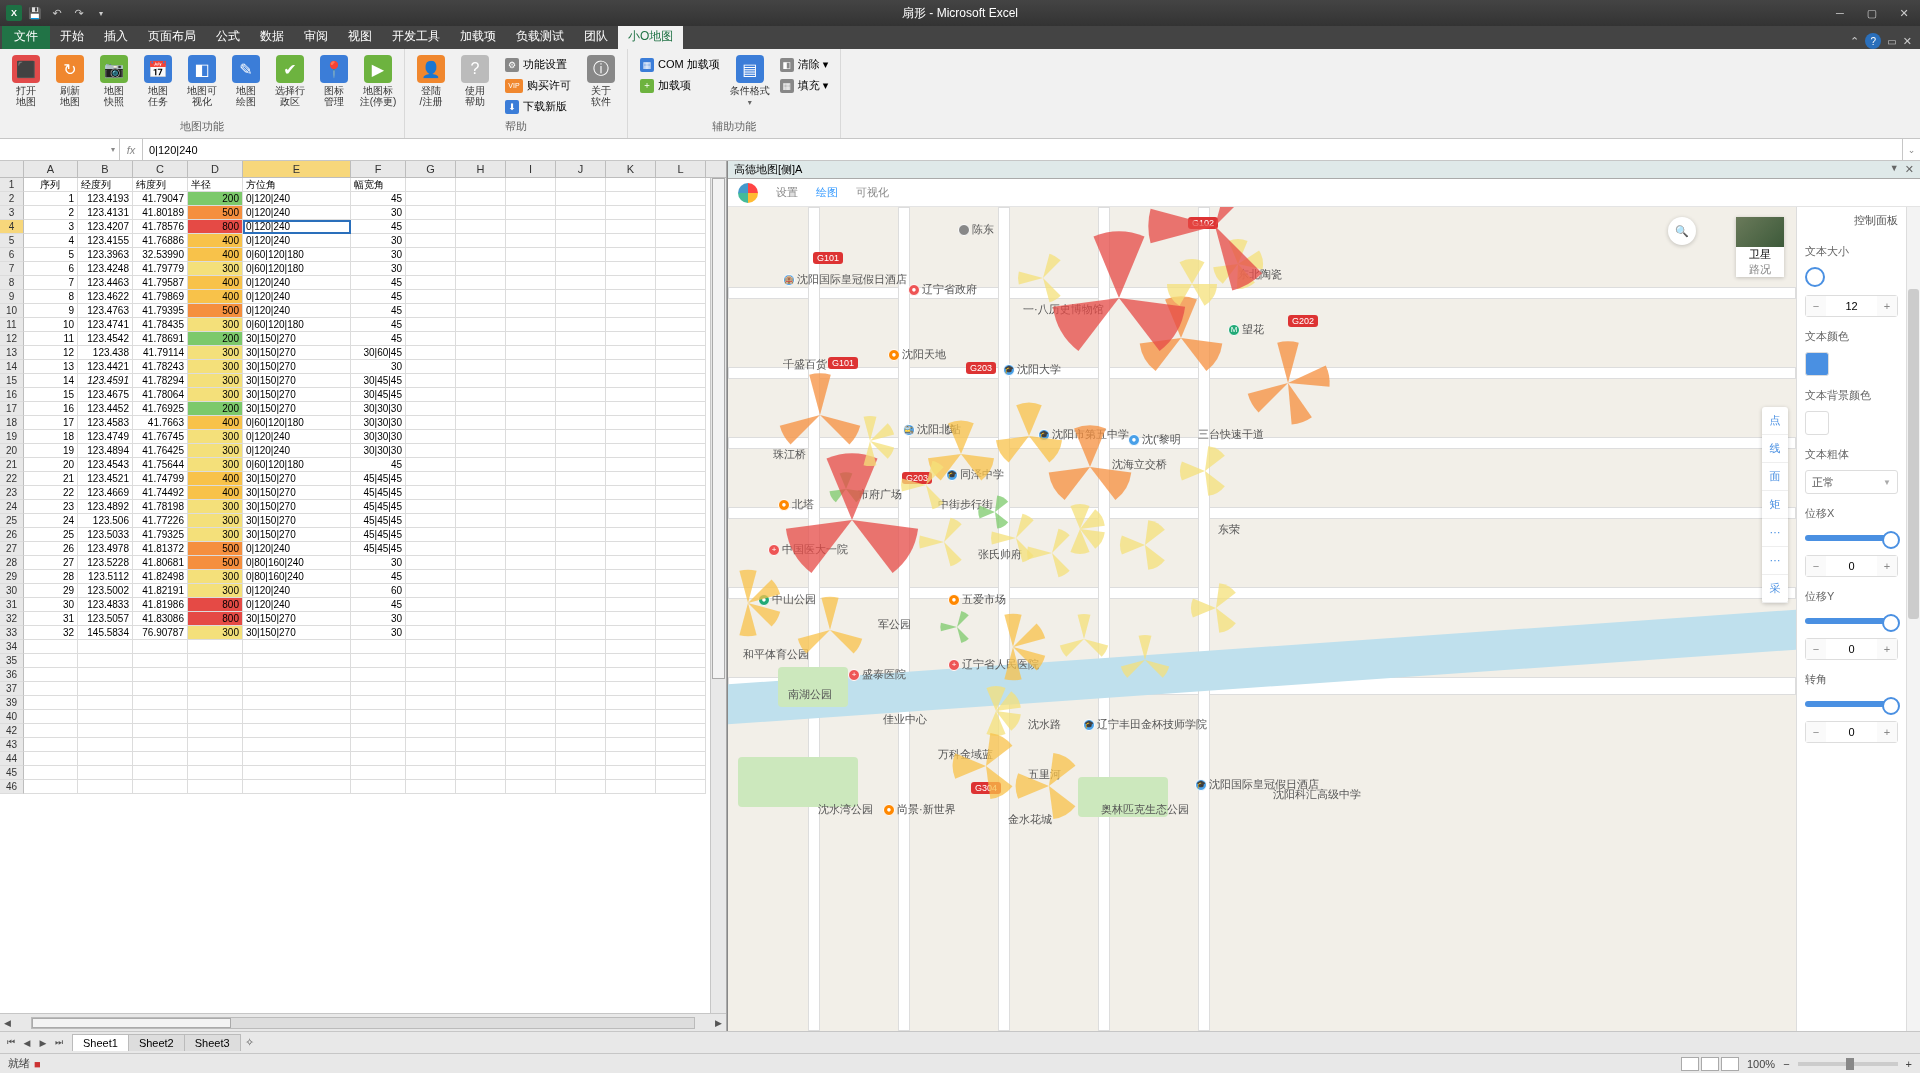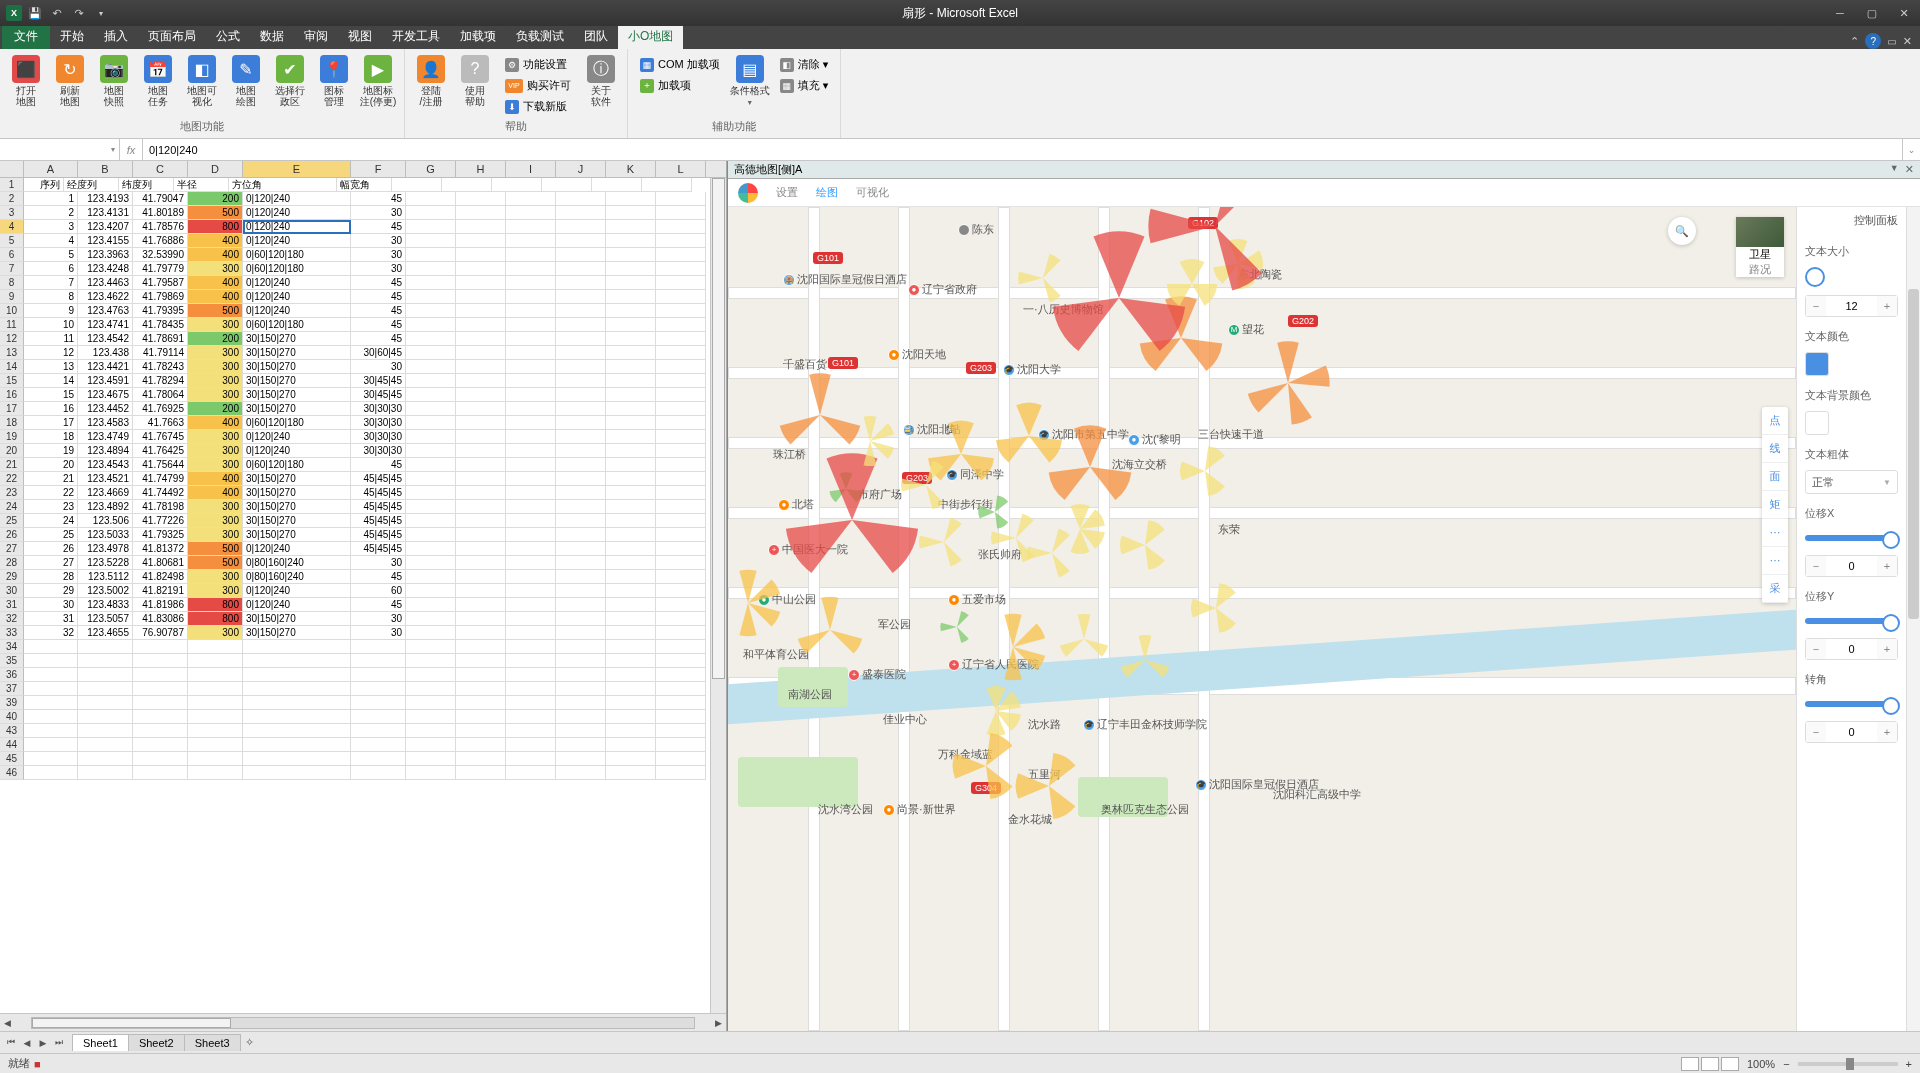--- a/index.html
+++ b/index.html
@@ -289,21 +289,21 @@
           <div class="colhdr" style="width: 50px;">G</div>
           <div class="colhdr" style="width: 50px;">H</div>
           <div class="colhdr" style="width: 50px;">I</div>
           <div class="colhdr" style="width: 50px;">J</div>
           <div class="colhdr" style="width: 50px;">K</div>
           <div class="colhdr" style="width: 50px;">L</div>
         </div>
       <div class="rows" id="rows">
           <div class="row">
             <div class="rowhdr">1</div>
-            <div class="cell" style="width: 40px; padding-left: 16px;">序列</div>
+            <div class="cell" style="width: 54px; padding-left: 16px;">序列</div>
             <div class="cell" style="width: 55px;">经度列</div>
             <div class="cell" style="width: 55px;">纬度列</div>
             <div class="cell" style="width: 55px;">半径</div>
             <div class="cell" style="width: 108px;">方位角</div>
             <div class="cell" style="width: 55px;">幅宽角</div>
             <div class="cell" style="width: 50px;"></div>
             <div class="cell" style="width: 50px;"></div>
             <div class="cell" style="width: 50px;"></div>
             <div class="cell" style="width: 50px;"></div>
             <div class="cell" style="width: 50px;"></div>
@@ -500,21 +500,21 @@
             <div class="cell" style="width: 50px;"></div>
             <div class="cell" style="width: 50px;"></div>
             <div class="cell" style="width: 50px;"></div>
             <div class="cell" style="width: 50px;"></div>
             <div class="cell" style="width: 50px;"></div>
             <div class="cell" style="width: 50px;"></div>
           </div>
           <div class="row">
             <div class="rowhdr">15</div>
             <div class="cell num" style="width: 54px;">14</div>
-            <div class="cell num" style="width: 55px;">123.4591</div>
+            <div class="cell num" style="width: 55px; font-style: italic;">123.4591</div>
             <div class="cell num" style="width: 55px;">41.78294</div>
             <div class="cell num" style="width: 55px; background: rgb(244, 224, 122);">300</div>
             <div class="cell" style="width: 108px; justify-content: flex-start;">30|150|270</div>
             <div class="cell" style="width: 55px; justify-content: flex-end;">30|45|45</div>
             <div class="cell" style="width: 50px;"></div>
             <div class="cell" style="width: 50px;"></div>
             <div class="cell" style="width: 50px;"></div>
             <div class="cell" style="width: 50px;"></div>
             <div class="cell" style="width: 50px;"></div>
             <div class="cell" style="width: 50px;"></div>
@@ -770,21 +770,21 @@
             <div class="cell" style="width: 50px;"></div>
             <div class="cell" style="width: 50px;"></div>
             <div class="cell" style="width: 50px;"></div>
             <div class="cell" style="width: 50px;"></div>
             <div class="cell" style="width: 50px;"></div>
             <div class="cell" style="width: 50px;"></div>
           </div>
           <div class="row">
             <div class="rowhdr">33</div>
             <div class="cell num" style="width: 54px;">32</div>
-            <div class="cell num" style="width: 55px;">123.4655</div>
+            <div class="cell num" style="width: 55px;">145.5834</div>
             <div class="cell num" style="width: 55px;">76.90787</div>
             <div class="cell num" style="width: 55px; background: rgb(244, 224, 122);">300</div>
             <div class="cell" style="width: 108px; justify-content: flex-start;">30|150|270</div>
             <div class="cell num" style="width: 55px;">30</div>
             <div class="cell" style="width: 50px;"></div>
             <div class="cell" style="width: 50px;"></div>
             <div class="cell" style="width: 50px;"></div>
             <div class="cell" style="width: 50px;"></div>
             <div class="cell" style="width: 50px;"></div>
             <div class="cell" style="width: 50px;"></div>
@@ -859,20 +859,35 @@
             <div class="cell" style="width: 55px;"></div>
             <div class="cell" style="width: 50px;"></div>
             <div class="cell" style="width: 50px;"></div>
             <div class="cell" style="width: 50px;"></div>
             <div class="cell" style="width: 50px;"></div>
             <div class="cell" style="width: 50px;"></div>
             <div class="cell" style="width: 50px;"></div>
           </div>
           <div class="row">
             <div class="rowhdr">40</div>
+            <div class="cell" style="width: 54px;"></div>
+            <div class="cell" style="width: 55px;"></div>
+            <div class="cell" style="width: 55px;"></div>
+            <div class="cell" style="width: 55px;"></div>
+            <div class="cell" style="width: 108px;"></div>
+            <div class="cell" style="width: 55px;"></div>
+            <div class="cell" style="width: 50px;"></div>
+            <div class="cell" style="width: 50px;"></div>
+            <div class="cell" style="width: 50px;"></div>
+            <div class="cell" style="width: 50px;"></div>
+            <div class="cell" style="width: 50px;"></div>
+            <div class="cell" style="width: 50px;"></div>
+          </div>
+          <div class="row">
+            <div class="rowhdr">42</div>
             <div class="cell" style="width: 54px;"></div>
             <div class="cell" style="width: 55px;"></div>
             <div class="cell" style="width: 55px;"></div>
             <div class="cell" style="width: 55px;"></div>
             <div class="cell" style="width: 108px;"></div>
             <div class="cell" style="width: 55px;"></div>
             <div class="cell" style="width: 50px;"></div>
             <div class="cell" style="width: 50px;"></div>
             <div class="cell" style="width: 50px;"></div>
             <div class="cell" style="width: 50px;"></div>

